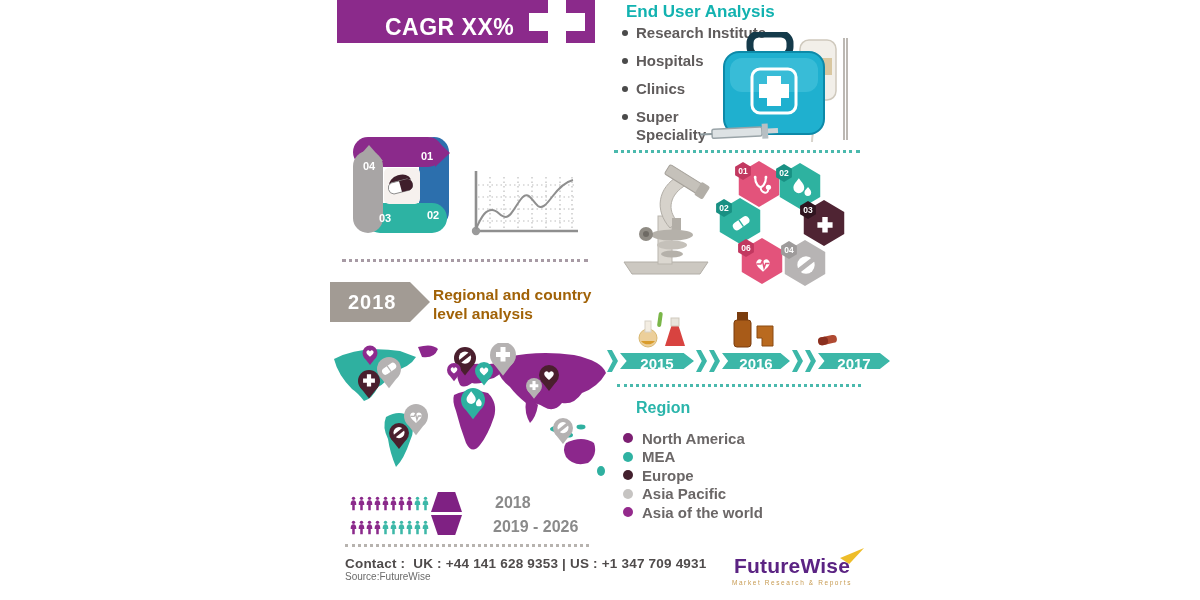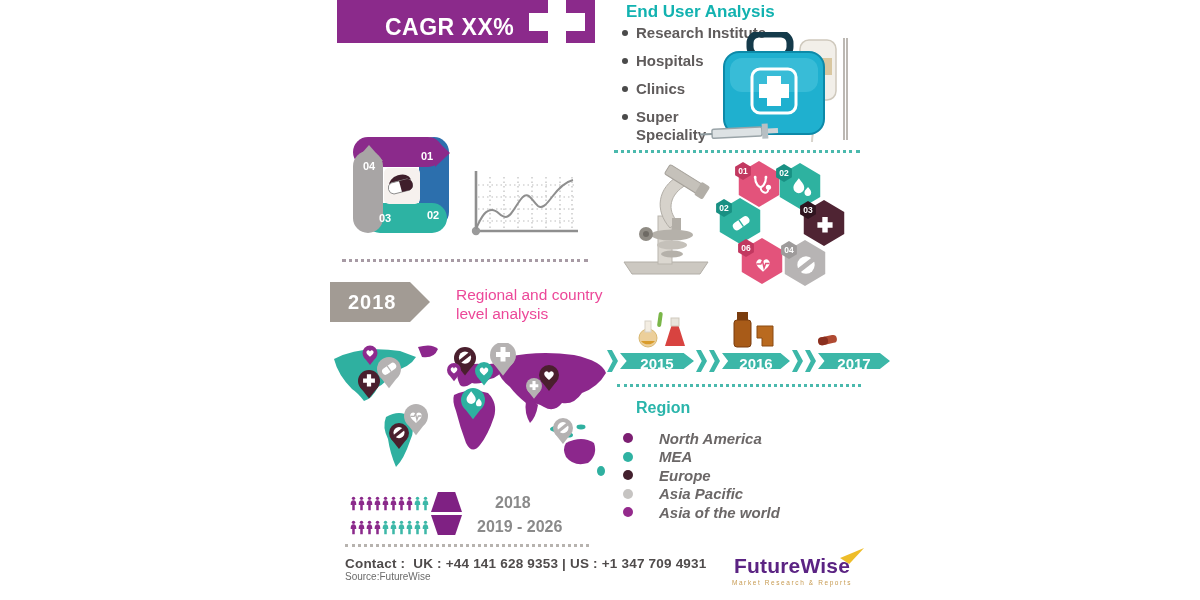--- a/index.html
+++ b/index.html
@@ -19,21 +19,21 @@
 
   .dotted{height:0;border-top:3px dotted #a79aa4;}
   .dot-left1{left:342px;top:259px;width:246px;}
   .dot-left2{left:345px;top:544px;width:244px;border-top-color:#b7b3af;}
   .dot-teal1{left:614px;top:150px;width:246px;border-top-color:#4ab9ad;}
   .dot-teal2{left:617px;top:384px;width:244px;border-top-color:#4ab9ad;}
 
   .year-arrow{left:330px;top:282px;width:100px;height:40px;background:#a29b94;
               clip-path:polygon(0 0,80% 0,100% 50%,80% 100%,0 100%);
               color:#fff;font-size:20px;font-weight:bold;line-height:40px;padding-left:18px;box-sizing:border-box;letter-spacing:1px;}
-  .year-arrow-label{left:433px;top:285px;width:175px;color:#ec4899;font-size:15.5px;font-weight:normal;line-height:1.25;margin-left:23px;}
+  .year-arrow-label{left:433px;top:285px;width:175px;color:#a16207;font-size:15.5px;font-weight:bold;line-height:1.25;}
 
   
   .pop-row{display:flex;align-items:flex-end;gap:1px;height:20px;}
   .person{width:7px;height:19px;display:block;}
   .hexsplit-top,.hexsplit-bottom{position:absolute;left:431px;width:31px;height:20px;background:#7f2183;}
   .hexsplit-top{top:492px;clip-path:polygon(22% 0,78% 0,100% 100%,0 100%);}
   .hexsplit-bottom{top:515px;clip-path:polygon(0 0,100% 0,78% 100%,22% 100%);}
   .pop-label{color:#8a8a8a;font-size:16px;font-weight:bold;}
 
   .contact{left:345px;top:556px;color:#4f4b4b;font-size:13.5px;font-weight:bold;letter-spacing:.2px;}
@@ -62,21 +62,21 @@
   
   .timeline{left:607px;top:350px;height:22px;display:flex;align-items:center;gap:2px;}
   .tl-band{height:16px;background:#3cb7a8;color:#fff;font-size:15px;font-weight:bold;
            line-height:22px;text-align:center;
            clip-path:polygon(0 0,86% 0,100% 50%,86% 100%,0 100%,9% 50%);}
   .tl-chev{width:11px;height:22px;background:#3cb7a8;
            clip-path:polygon(0 0,45% 0,100% 50%,45% 100%,0 100%,52% 50%);}
 
   .region-title{left:636px;top:399px;color:#2ab5ab;font-size:16px;font-weight:bold;}
   .legend{left:623px;top:429px;}
-  .legend-item{display:flex;align-items:center;gap:26px;height:18.5px;color:#6b6767;font-size:15px;font-weight:bold;font-style:italic;}
+  .legend-item{display:flex;align-items:center;gap:9px;height:18.5px;color:#6b6767;font-size:15px;font-weight:bold;}
   .legend-dot{width:10px;height:10px;border-radius:50%;flex:0 0 auto;}
 
   
   .logo{left:727px;top:554px;width:130px;text-align:center;}
   .logo-name{position:relative;display:inline-block;color:#5b2383;font-size:21px;font-weight:bold;letter-spacing:.2px;text-align:right;}
   .logo-flag{position:absolute;right:-14px;top:-6px;width:24px;height:16px;background:#eebd2a;
              clip-path:polygon(0 62%,100% 0,38% 100%);}
   .logo-tagline{color:#c79b52;font-size:6.5px;letter-spacing:1.6px;margin-top:1px;}
 </style>
 </head>
@@ -334,21 +334,21 @@
           <path d="M5,5.4 C1.6,5.4 1,8.5 1,12 L3.2,12 L3.2,19.5 L6.8,19.5 L6.8,12 L9,12 C9,8.5 8.4,5.4 5,5.4 Z" fill="#3db8a8"></path>
         </svg></span>
       <span class="person"><svg viewBox="0 0 10 20" width="7" height="19">
           <circle cx="5" cy="2.6" r="2.4" fill="#3db8a8"></circle>
           <path d="M5,5.4 C1.6,5.4 1,8.5 1,12 L3.2,12 L3.2,19.5 L6.8,19.5 L6.8,12 L9,12 C9,8.5 8.4,5.4 5,5.4 Z" fill="#3db8a8"></path>
         </svg></span>
     </div>
   <div class="hexsplit-top"></div>
   <div class="hexsplit-bottom"></div>
   <div class="abs pop-label" style="left:495px;top:494px">2018</div>
-  <div class="abs pop-label" style="left:477px;top:518px">2019 - 2026</div>
+  <div class="abs pop-label" style="left:493px;top:518px">2019 - 2026</div>
 
   <div class="abs dotted dot-left2"></div>
 
   <div class="abs contact">
     <span>Contact :</span>&nbsp;
     <span>UK : +44 141 628 9353  |  US :  +1 347 709 4931</span>
   </div>
   <div class="abs source">Source:FutureWise</div>
 
   <div class="abs eu-title">End User Analysis</div>

